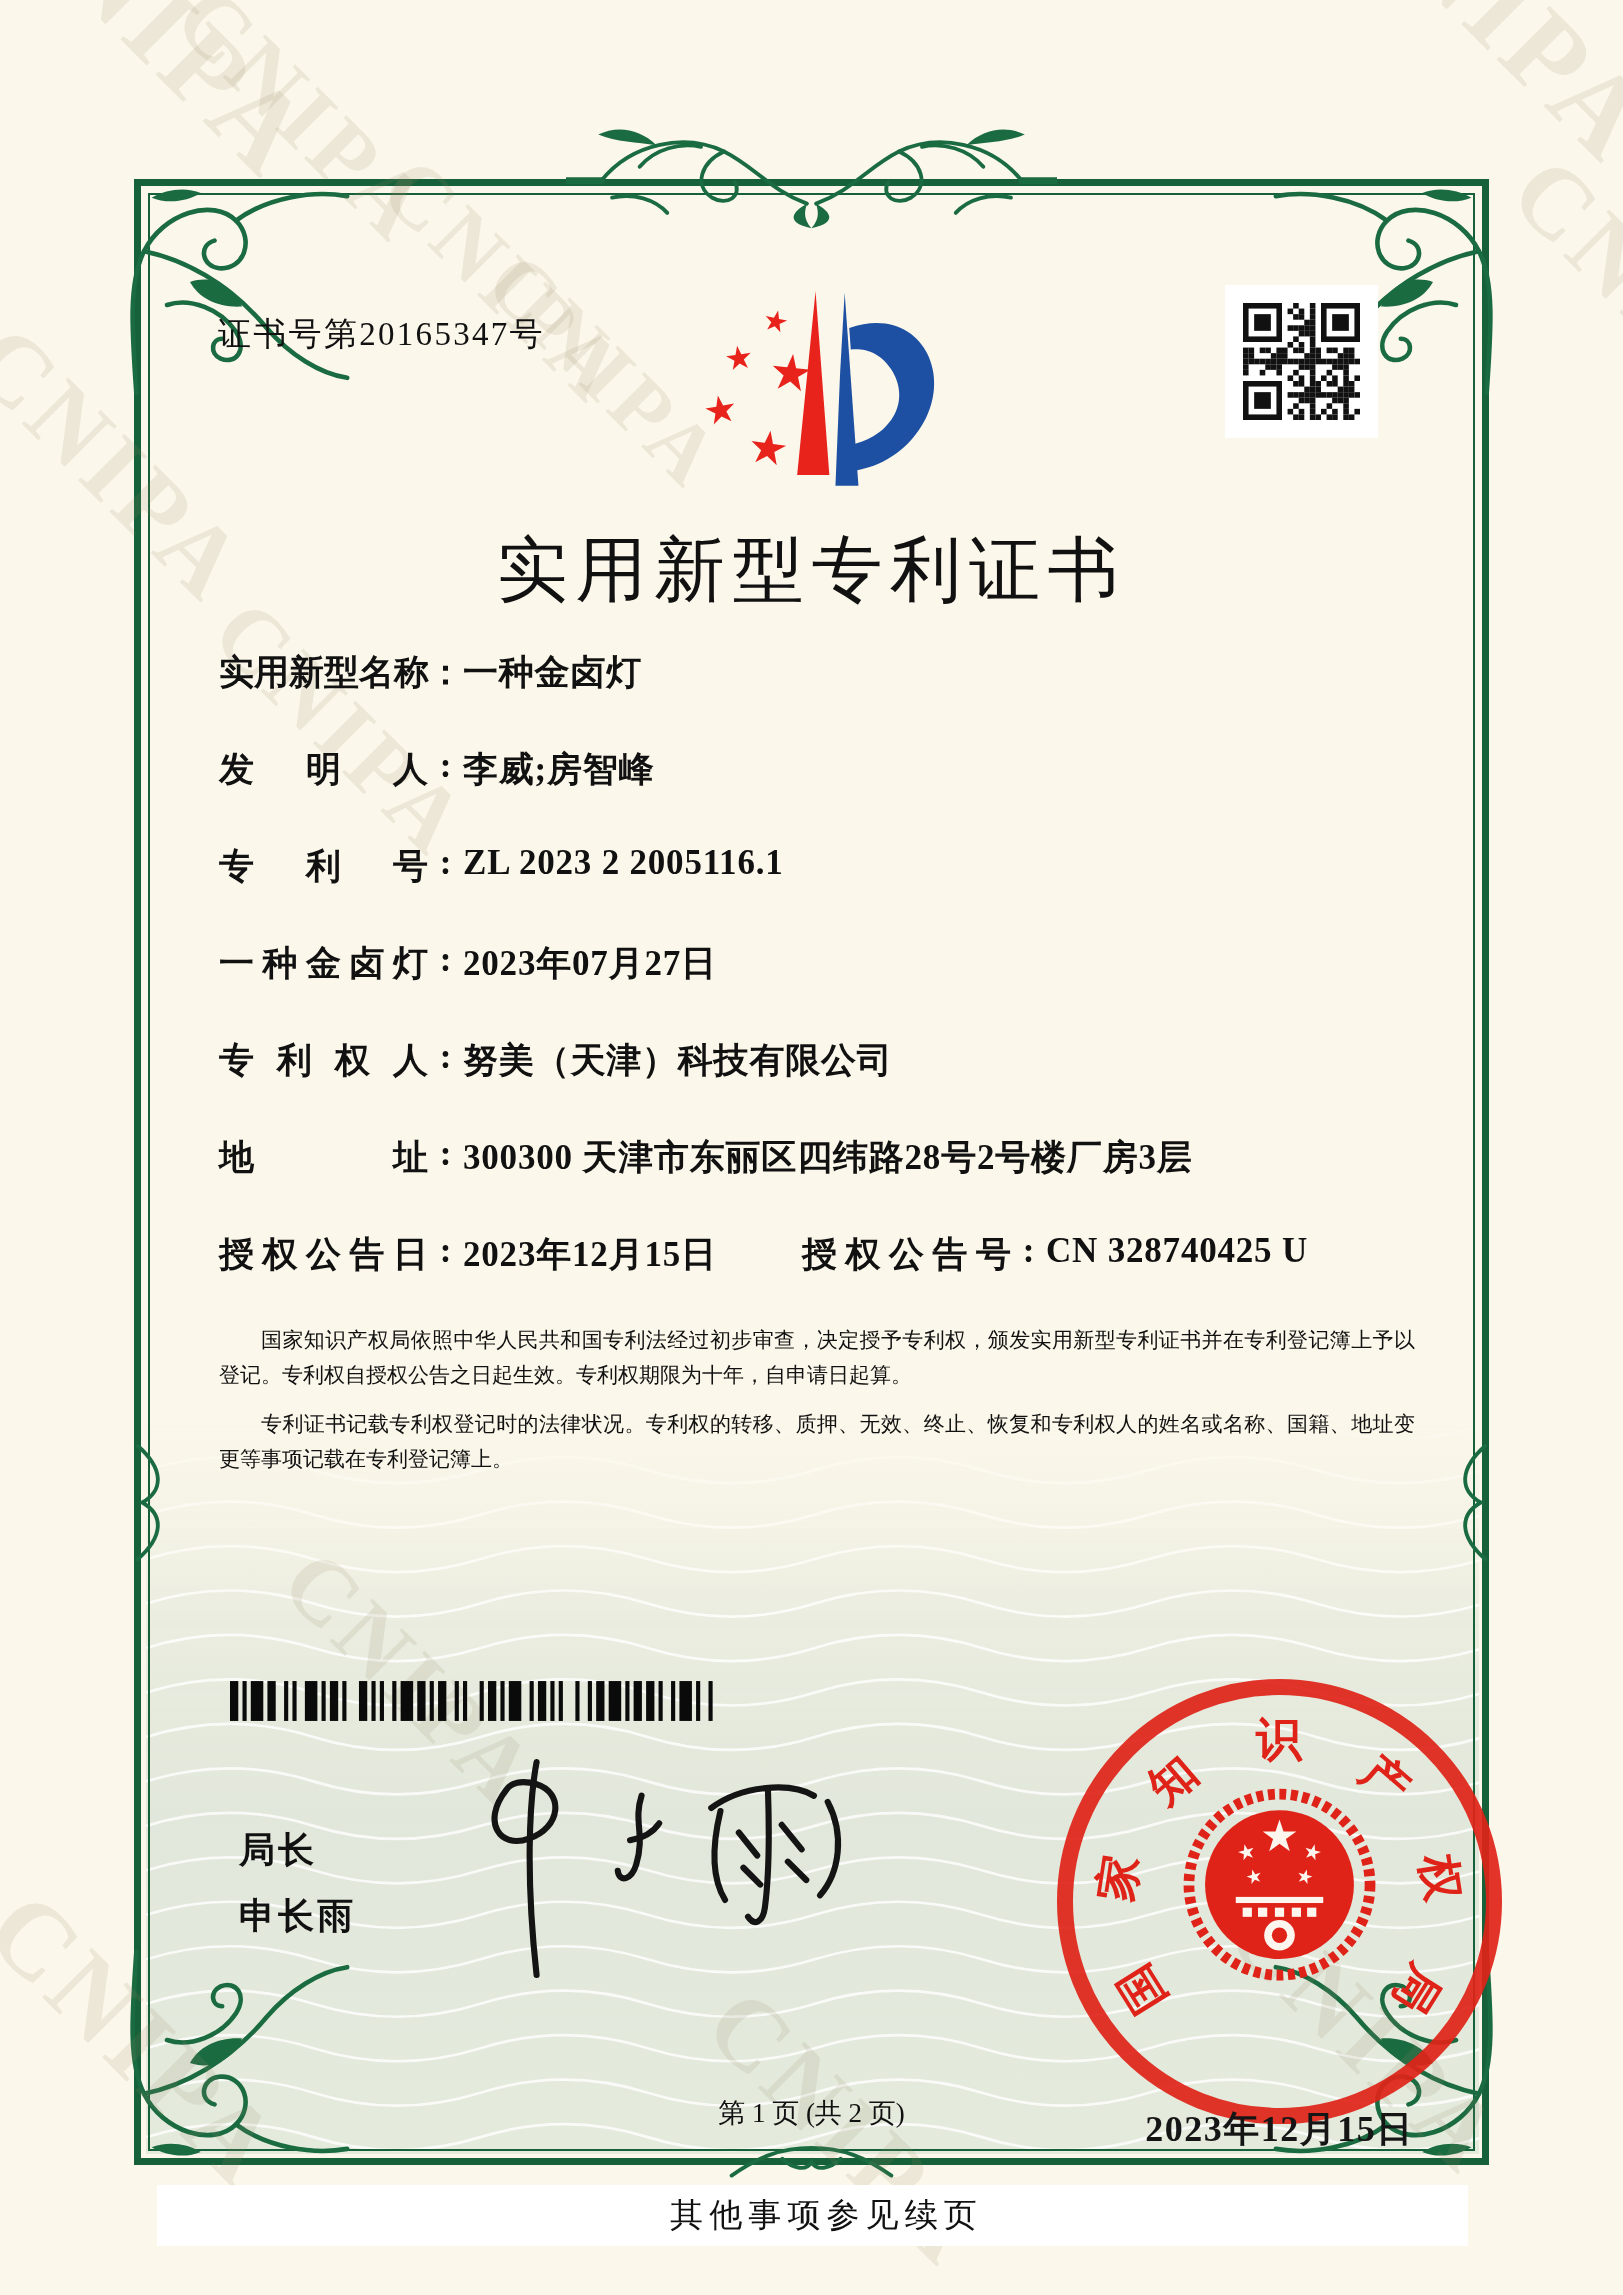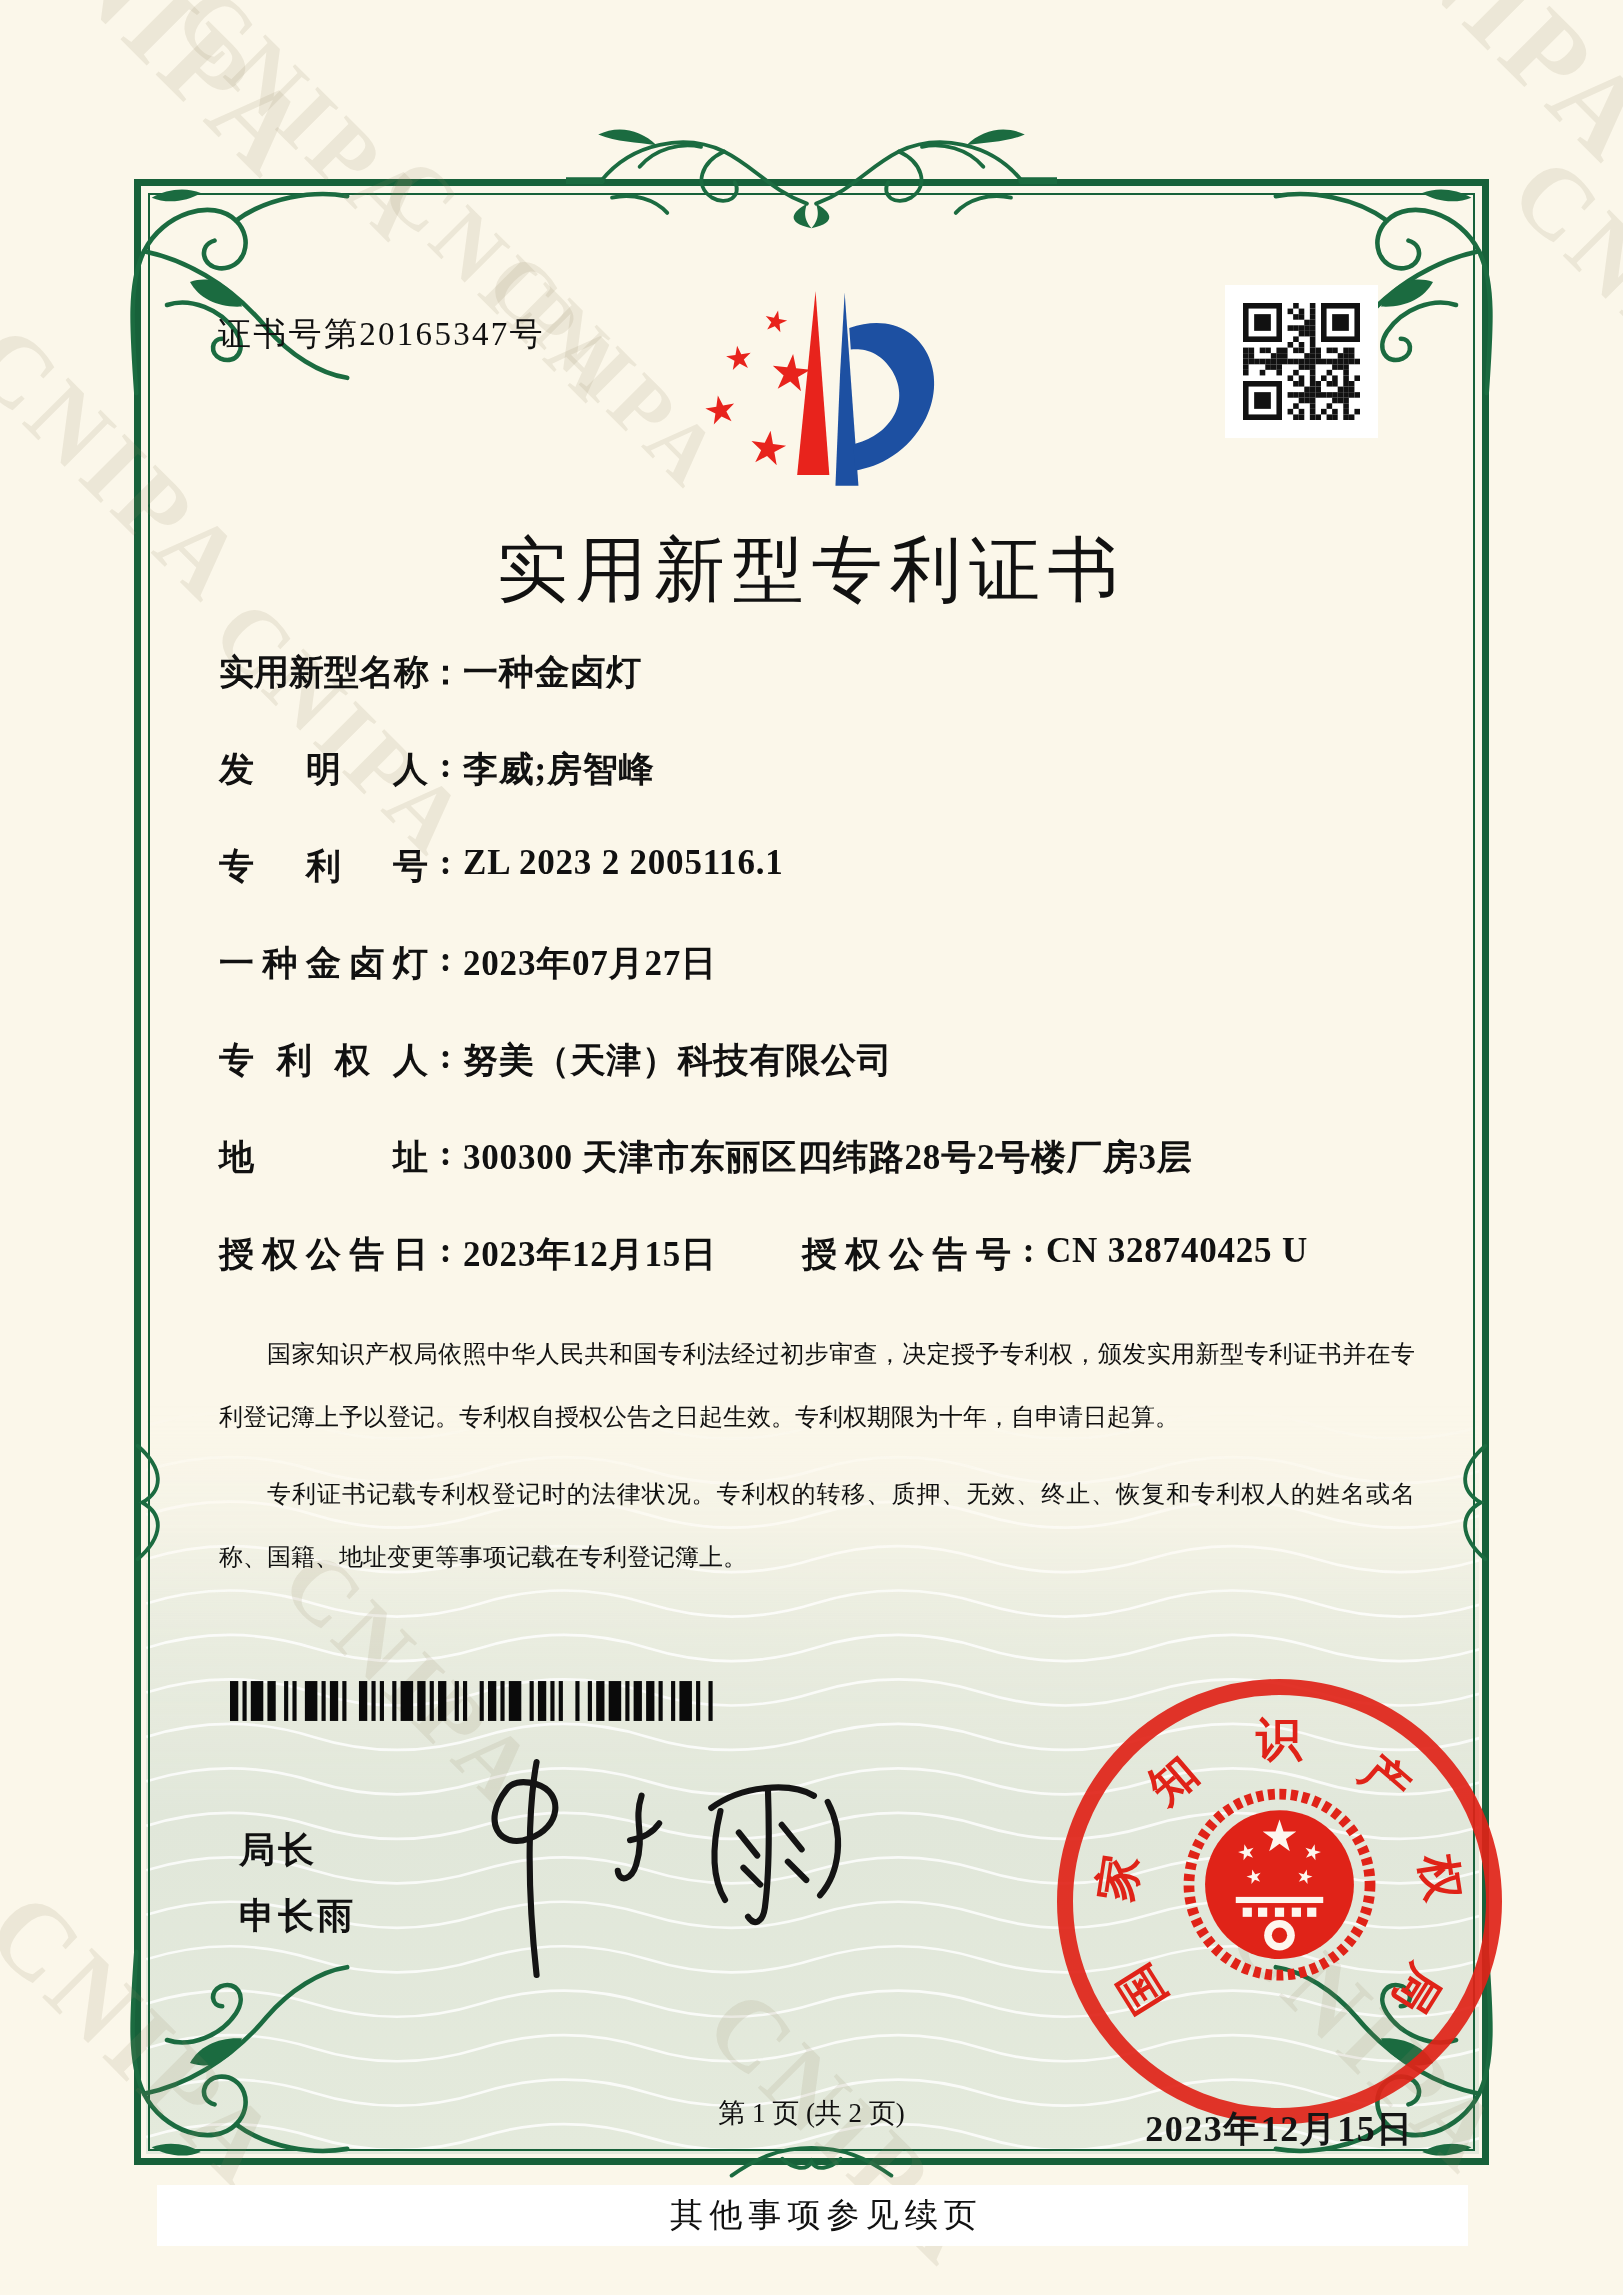--- a/index.html
+++ b/index.html
@@ -39,21 +39,21 @@
   .qr-box{position:absolute;left:1225px;top:285px;width:153px;height:153px;background:#fff;}
   .qr-box svg{position:absolute;left:18.4px;top:18.4px;}
   .doc-title{position:absolute;left:134px;right:134px;top:523px;text-align:center;
     font-size:71px;font-weight:normal;letter-spacing:7.7px;}
   .fields{position:absolute;left:219px;top:649px;width:1242px;font-size:35px;font-weight:bold;}
   .f-row{position:relative;height:97px;white-space:nowrap;}
   .f-label{display:inline-block;width:209px;text-align:justify;text-align-last:justify;vertical-align:top;}
   .f-colon{display:inline-block;width:35px;text-align:center;vertical-align:top;}
   .f-value{letter-spacing:0.8px;}
   .f-pair2{position:absolute;left:583px;top:0;}
-  .paras{position:absolute;left:219px;top:1323px;width:1196px;font-size:24px;line-height:63px;
+  .paras{position:absolute;left:219px;top:1323px;width:1196px;font-size:21px;line-height:35px;
     text-align:justify;}
   .paras p{margin:0 0 14px 0;text-indent:2em;}
   .barcode{position:absolute;left:230px;top:1681px;}
   .signer-title{position:absolute;left:239px;top:1826px;font-size:36px;font-weight:bold;
     font-family:"Liberation Sans","DejaVu Sans",sans-serif;letter-spacing:3.1px;}
   .signer-name{position:absolute;left:239px;top:1892px;font-size:36px;font-weight:bold;
     font-family:"Liberation Sans","DejaVu Sans",sans-serif;letter-spacing:3.1px;}
   .signature{position:absolute;left:414px;top:1748px;}
   
   .seal{position:absolute;left:1057px;top:1679px;width:445px;height:445px;}

